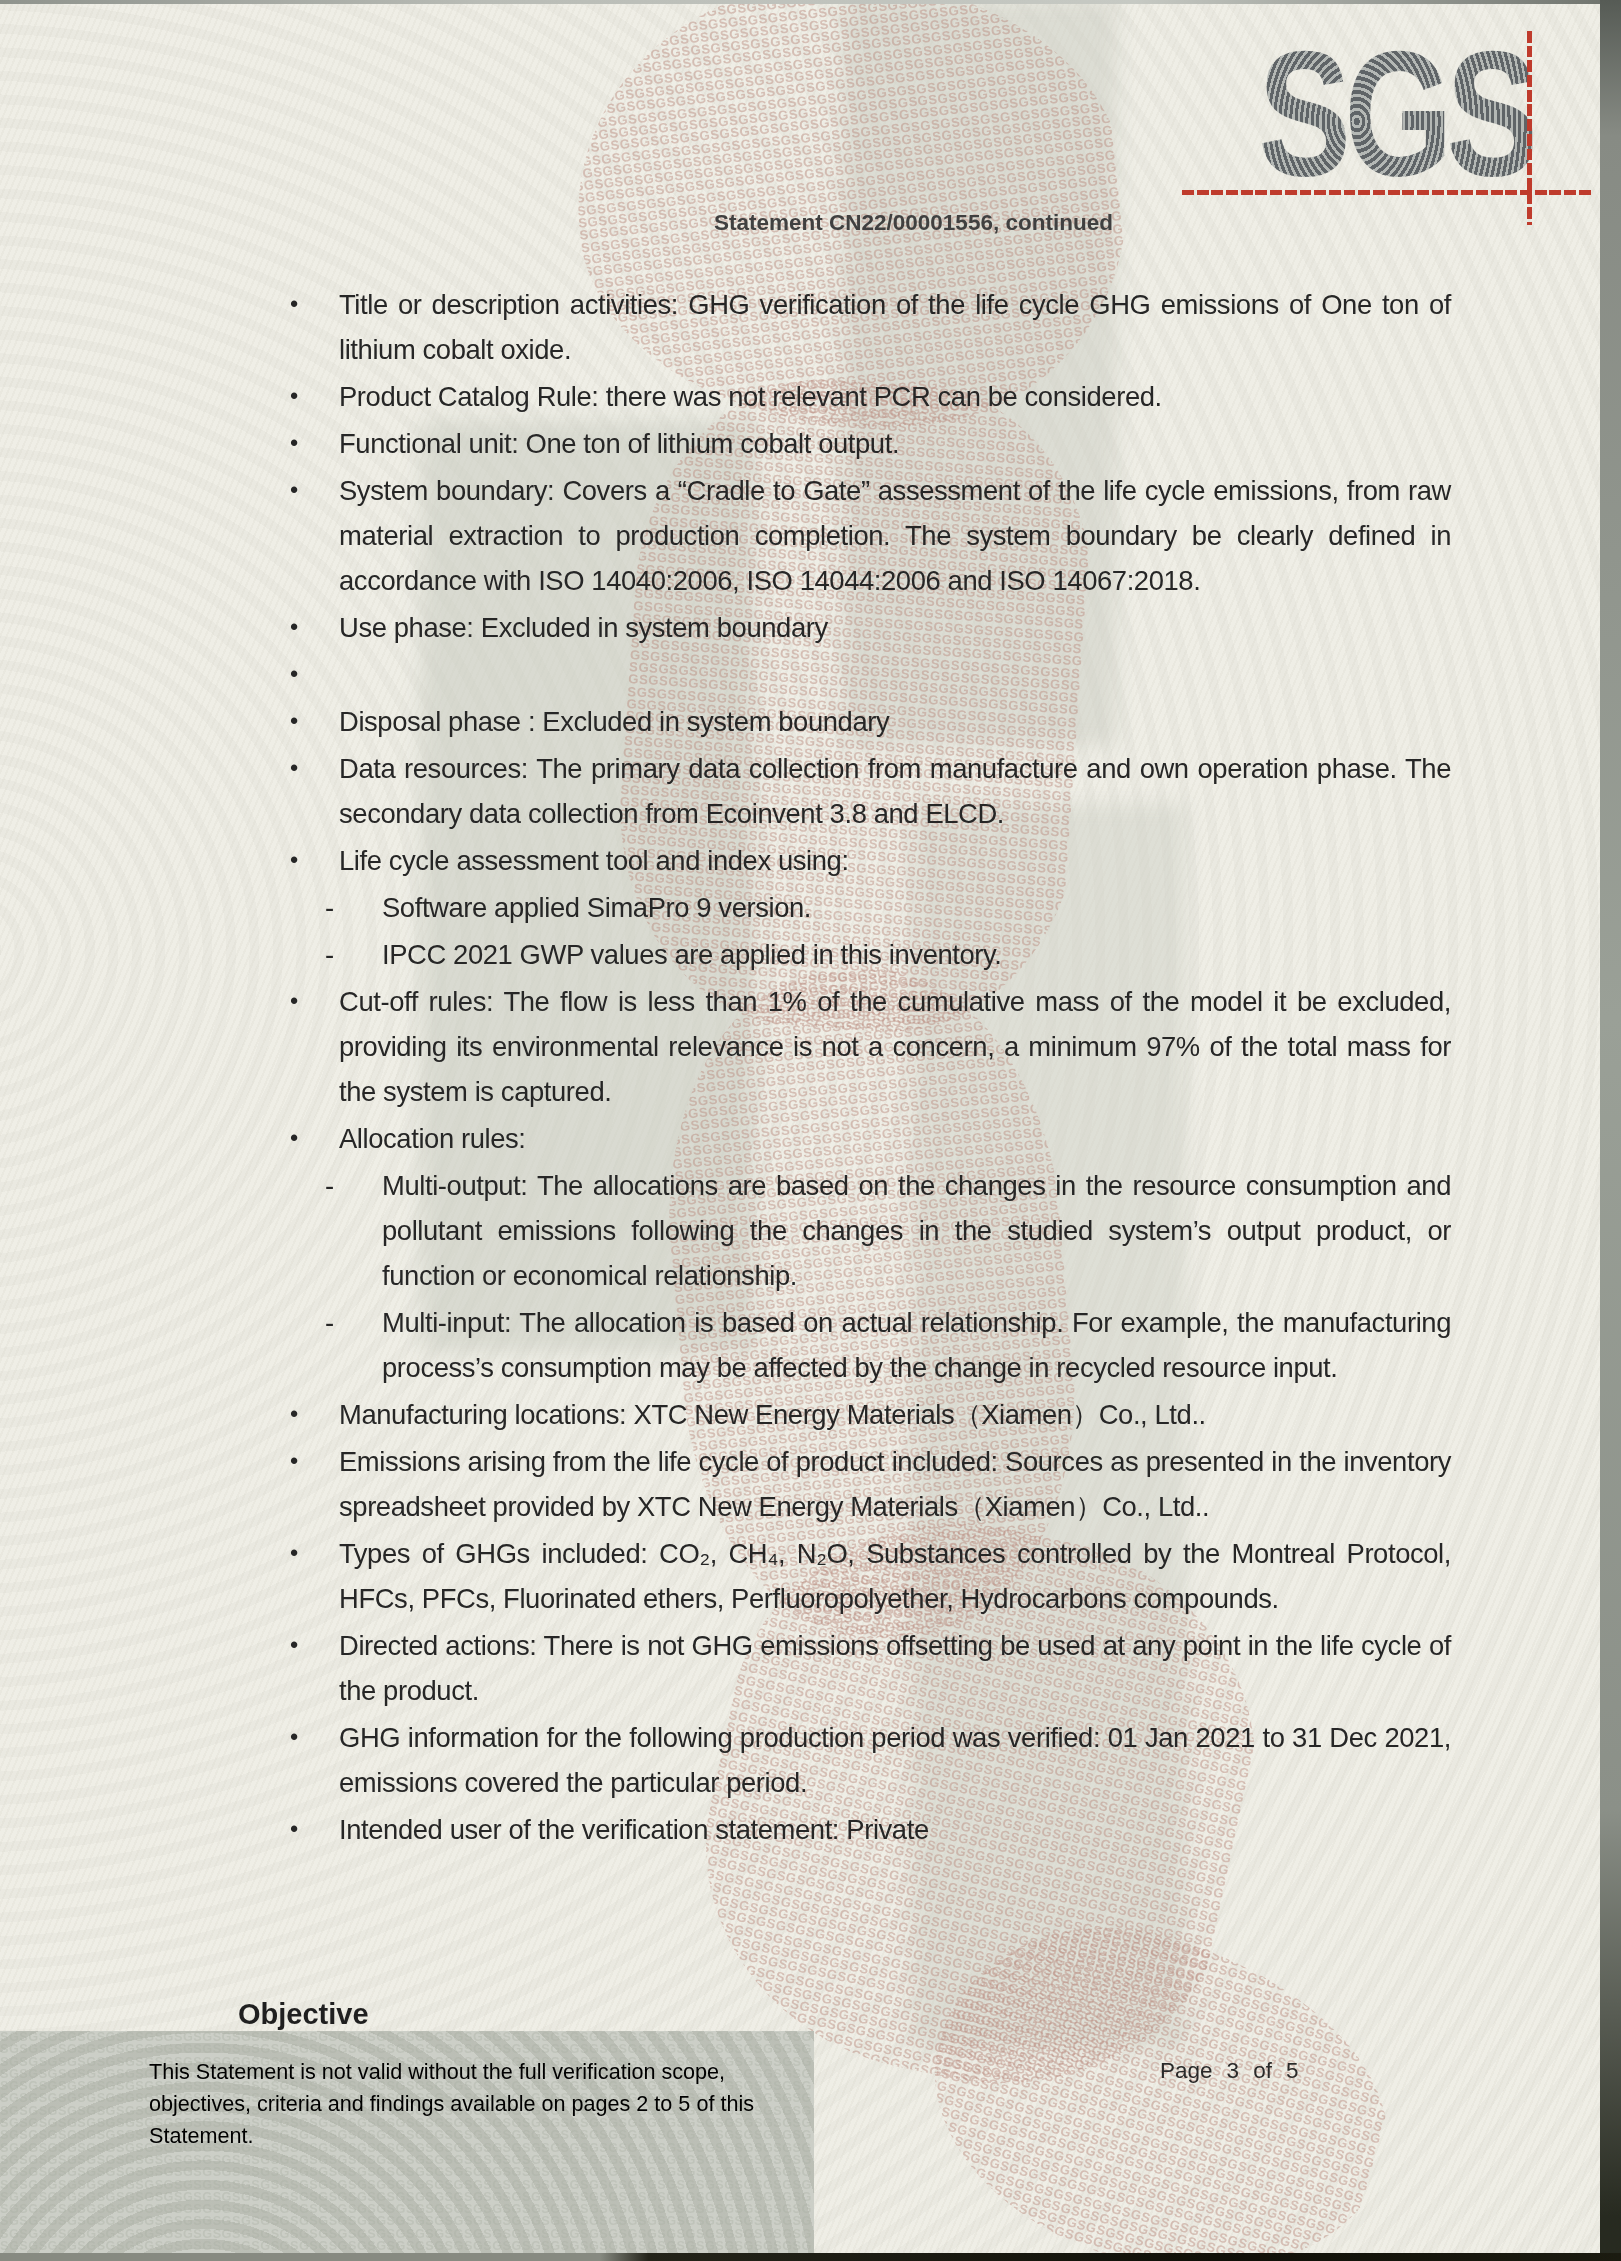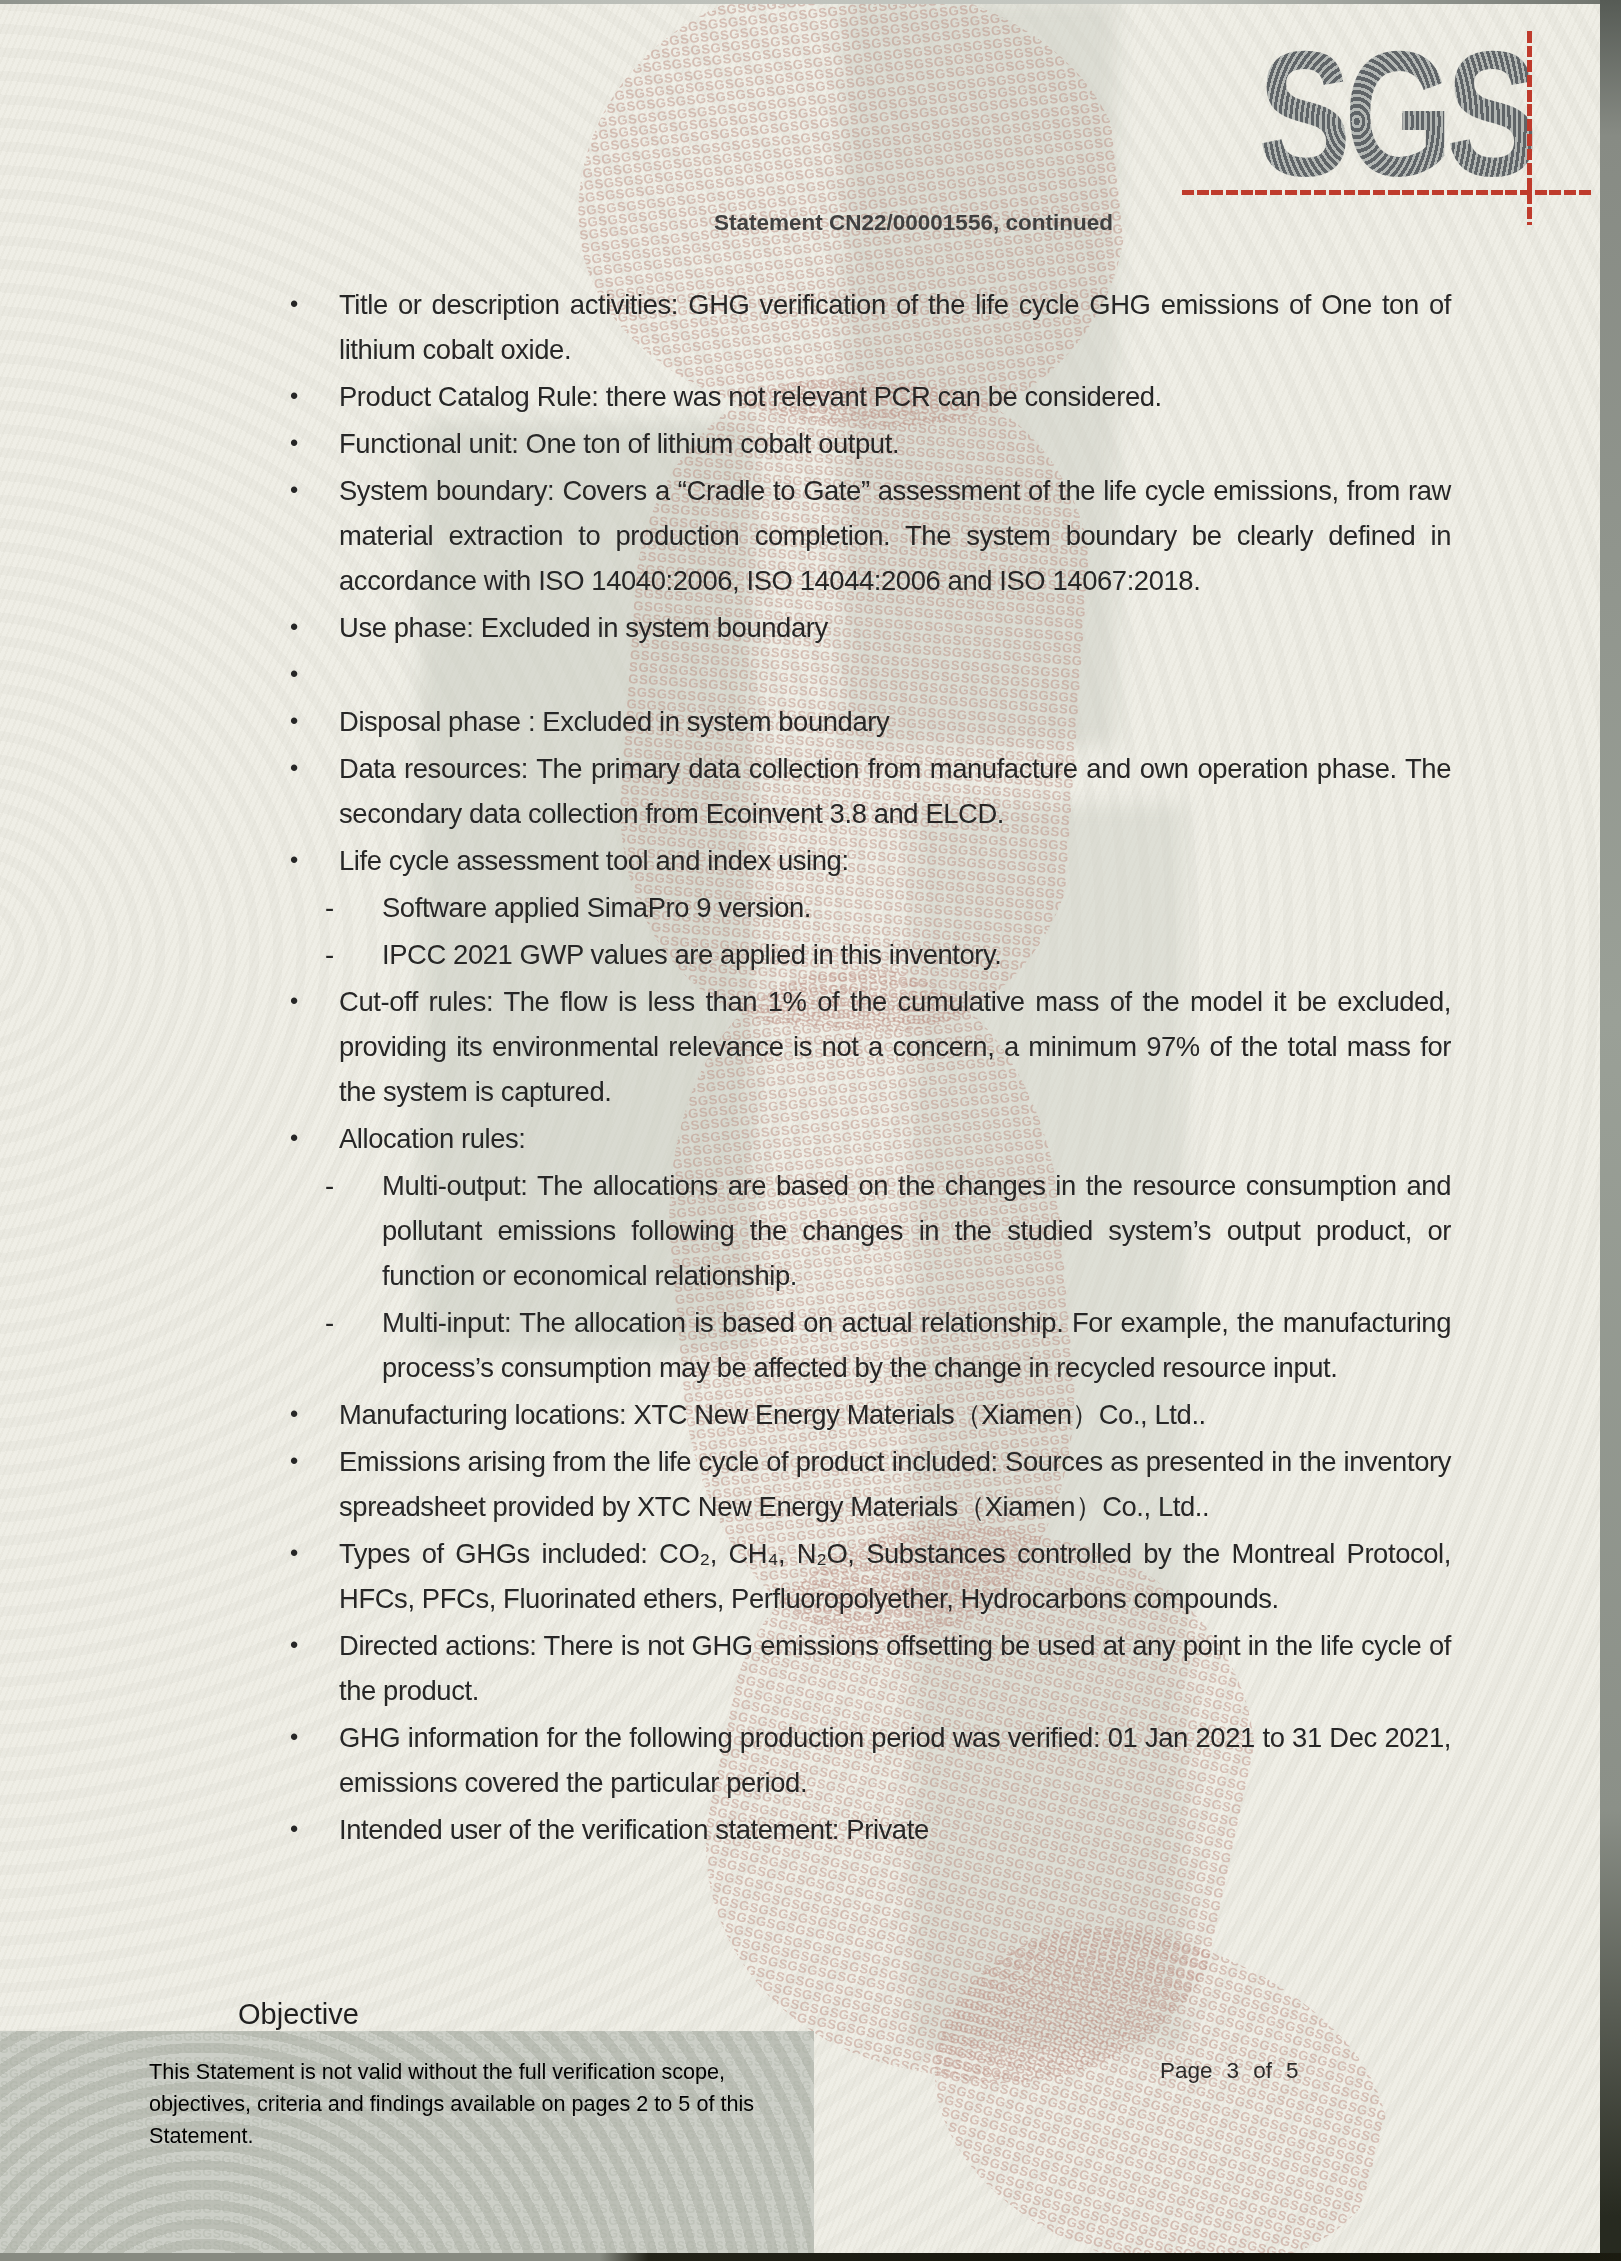--- a/index.html
+++ b/index.html
@@ -55,21 +55,21 @@
   .content{position:absolute;left:0;top:282px;width:1451px;z-index:3;}
   .li{display:flex;align-items:flex-start;box-sizing:border-box;width:1451px;
       font-size:27.4px;line-height:45px;letter-spacing:-0.4px;margin-bottom:2px;}
   .li-text{flex:1;text-align:justify;}
   .lvl-l1{padding-left:290px;}
   .lvl-l1 .marker{width:49px;flex:0 0 49px;font-size:23.5px;}
   .lvl-l2{padding-left:325px;}
   .lvl-l2 .marker{width:57px;flex:0 0 57px;}
   .marker{display:inline-block;}
   
-  .objective{position:absolute;left:238px;top:1998px;z-index:3;font-size:29px;font-weight:normal;color:#1f1f1f;}
+  .objective{position:absolute;left:238px;top:1998px;z-index:3;font-size:29px;font-weight:bold;color:#1f1f1f;}
   
   .footer-box{
     position:absolute;left:0;top:2031px;width:814px;height:230px;z-index:2;
     background:
       repeating-radial-gradient(circle at 25% 150%, rgba(255,255,255,.18) 0 9.8px, rgba(120,125,115,.08) 9.8px 19.6px),
       #c1c4bb;
   }
   .disclaimer{position:absolute;left:149px;top:2056px;z-index:3;font-size:21.6px;line-height:32px;color:#000000;}
   .page-indicator{position:absolute;left:1160px;top:2058px;z-index:3;font-size:22.5px;color:#2a2a2a;word-spacing:7.8px;text-align:right;}
   

